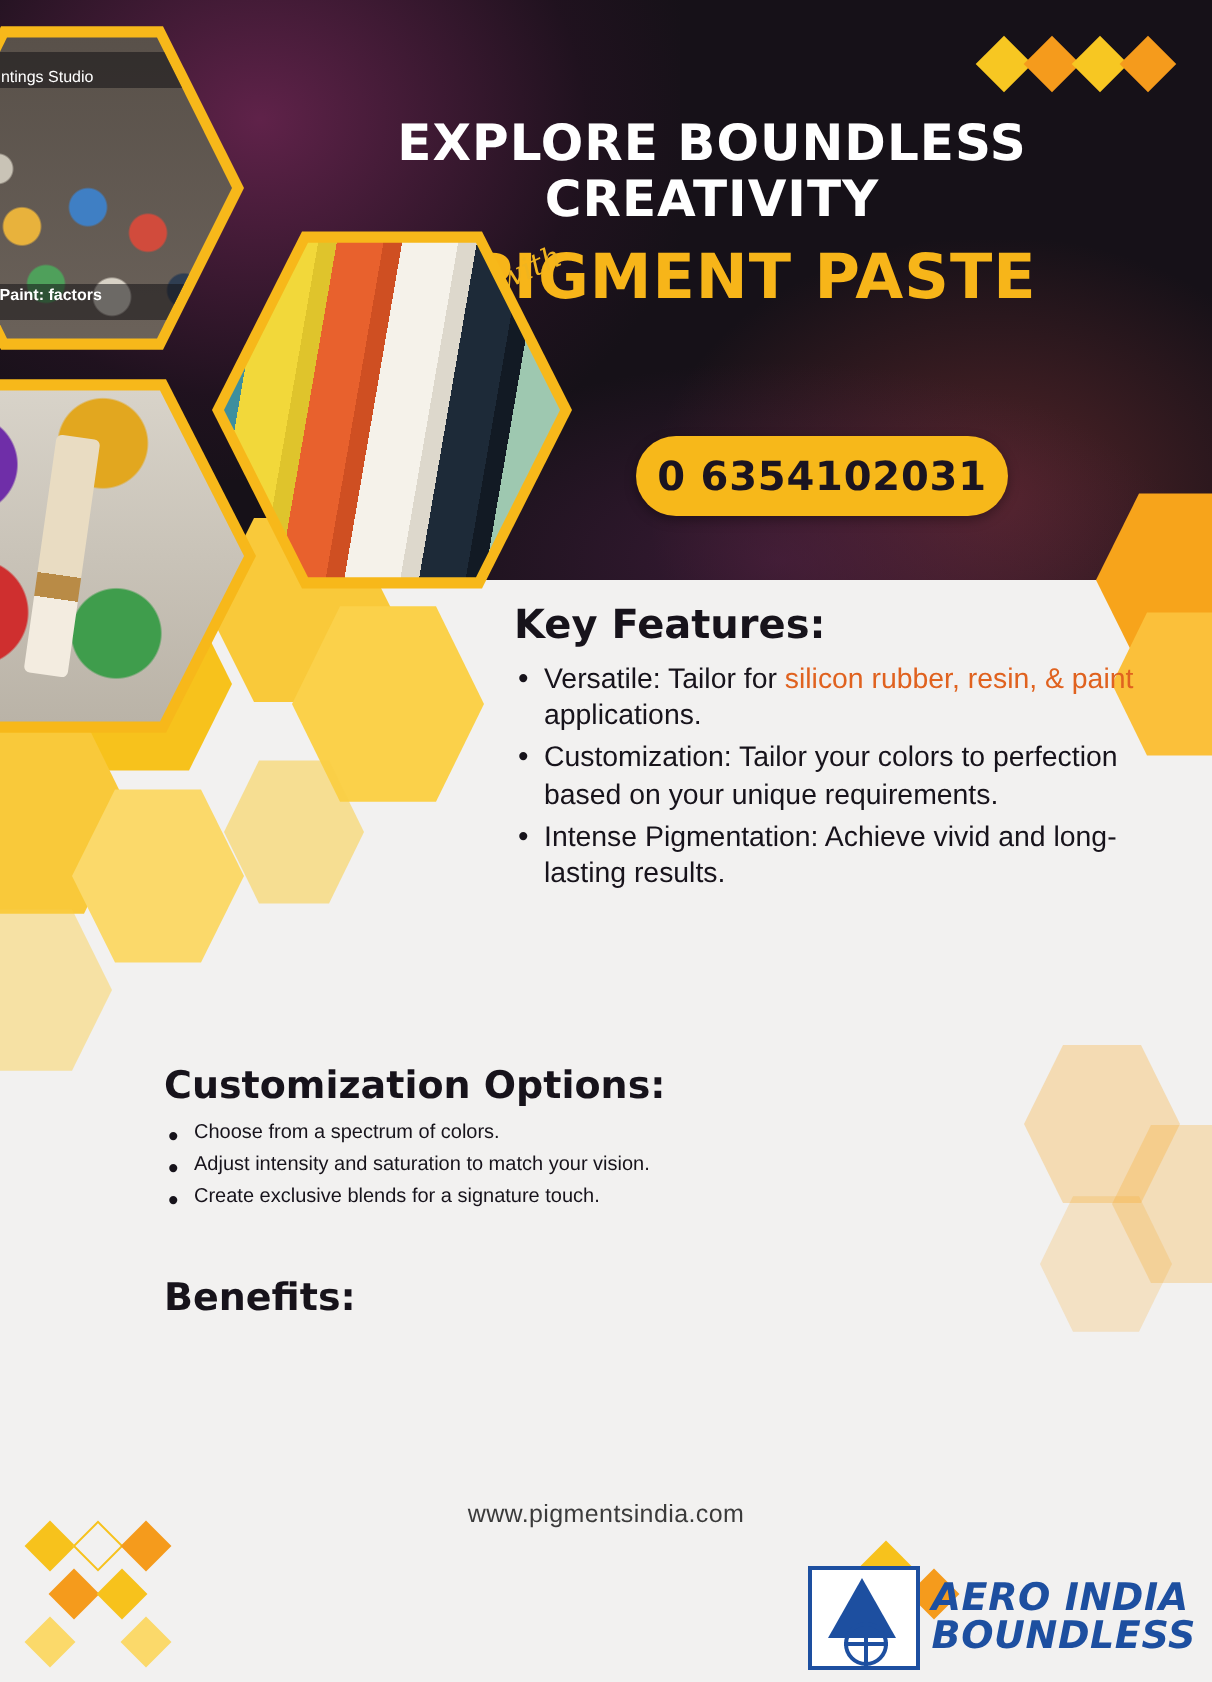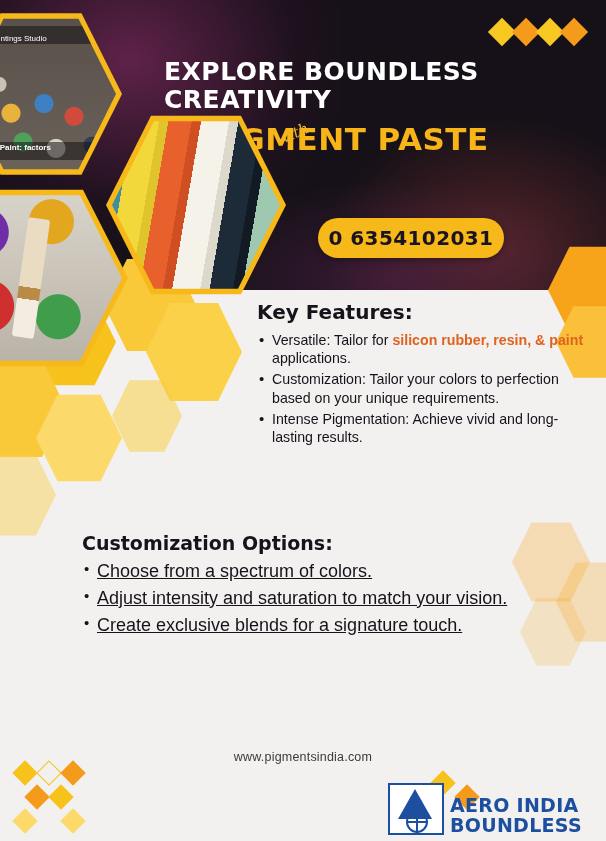--- a/index.html
+++ b/index.html
@@ -34,22 +34,22 @@
     background: radial-gradient(ellipse at center, rgba(160,60,60,.45) 0%, rgba(22,17,24,0) 72%);
   }
   .top-dark .glow3 {
     position: absolute; left: 180px; top: 180px;
     width: 420px; height: 200px;
     background: radial-gradient(ellipse at center, rgba(90,35,80,.5) 0%, rgba(22,17,24,0) 70%);
   }
 
   
   .headline-wrap {
-    position: absolute; left: 164px; top: 58px; width: 440px;
-    text-align: left;
+    position: absolute; left: 136px; top: 58px; width: 440px;
+    text-align: center;
   }
   .headline1 {
     font-family: "DejaVu Sans", sans-serif;
     font-weight: bold;
     font-size: 25px;
     letter-spacing: 0.5px;
     color: #ffffff;
     text-transform: uppercase;
     line-height: 1.1;
   }
@@ -201,47 +201,47 @@
     font-size: 14.2px;
     line-height: 1.28;
     color: #17131b;
     margin-bottom: 3px;
   }
   ul.bullets li:before {
     content: "•";
     position: absolute; left: 2px; top: -1px;
     font-size: 15px;
   }
-  .hl { color: #e0621f; font-weight: bold; text-align: right; }
+  .hl { color: #e0621f; font-weight: normal; text-align: right; }
 
   
   .sec-custom { position: absolute; left: 82px; top: 532px; width: 470px; }
   .sec-benefits { position: absolute; left: 82px; top: 638px; width: 470px; }
   .h-sec {
     font-family: "DejaVu Sans", sans-serif;
     font-weight: bold;
     font-size: 19px;
     color: #17131b;
     margin-bottom: 6px;
   }
   .sec-custom ul.bullets li,
-  .sec-benefits ul.bullets li { font-size: 18px; line-height: 1.32; text-decoration: underline; }
+  .sec-benefits ul.bullets li { font-size: 10px; line-height: 1.32; }
   .ital { font-style: italic; }
 
   
   .footer-url {
     position: absolute; left: 0; top: 750px; width: 606px;
     text-align: center;
     font-size: 12.5px;
     color: #3b3b3b;
     letter-spacing: .2px;
   }
   .logo {
-    position: absolute; right: 24px; bottom: 6px;
-    display: flex; align-items: flex-end; gap: 6px;
+    position: absolute; right: 8px; bottom: 6px;
+    display: flex; align-items: center; gap: 6px; font-style: italic;
   }
   .logo-mark {
     position: relative;
     width: 56px; height: 52px;
     background: #ffffff;
     border: 2px solid #1d4fa0;
   }
   .logo-mark .a {
     position: absolute; left: 8px; top: 4px;
     width: 0; height: 0;
@@ -350,20 +350,21 @@
   <div class="sec-custom">
     <div class="h-sec">Customization Options:</div>
     <ul class="bullets">
       <li>Choose from a spectrum of colors.</li>
       <li>Adjust intensity and saturation to match your vision.</li>
       <li>Create exclusive blends for a signature touch.</li>
     </ul>
   </div>
 
   <div class="sec-benefits">
+    <div class="h-sec">Benefits:</div>
   </div>
 
   <div class="bl-dia" style="left:6px; top:756px; width:90px; height:80px;">
     <i style="left:10px; top:8px; background:#f7c21c;"></i>
     <i style="left:34px; top:8px; background:#f2f1f0; border:1px solid #f7c21c;"></i>
     <i style="left:58px; top:8px; background:#f59b1c;"></i>
     <i style="left:22px; top:32px; background:#f59b1c;"></i>
     <i style="left:46px; top:32px; background:#f7c21c;"></i>
     <i style="left:10px; top:56px; background:#fbd96a;"></i>
     <i style="left:58px; top:56px; background:#fbd96a;"></i>

